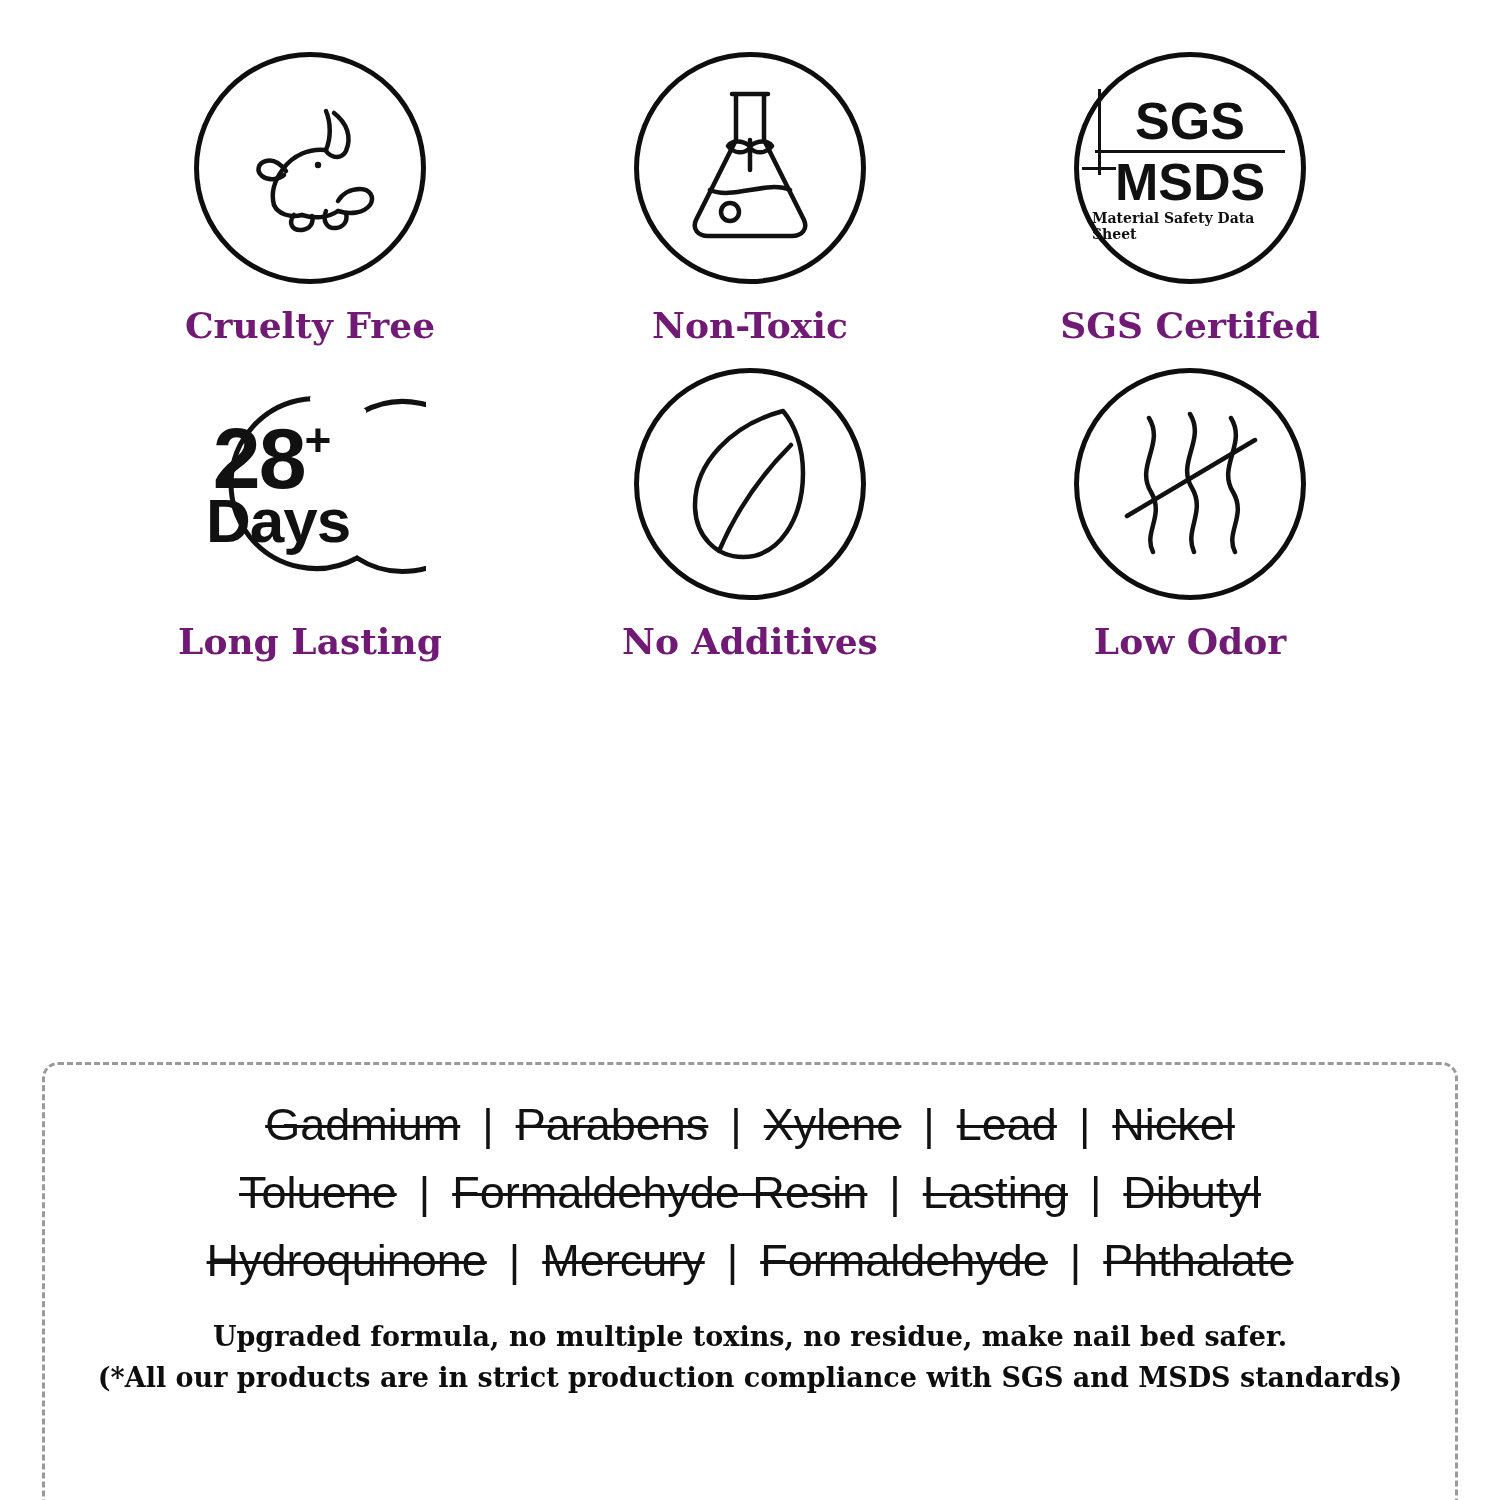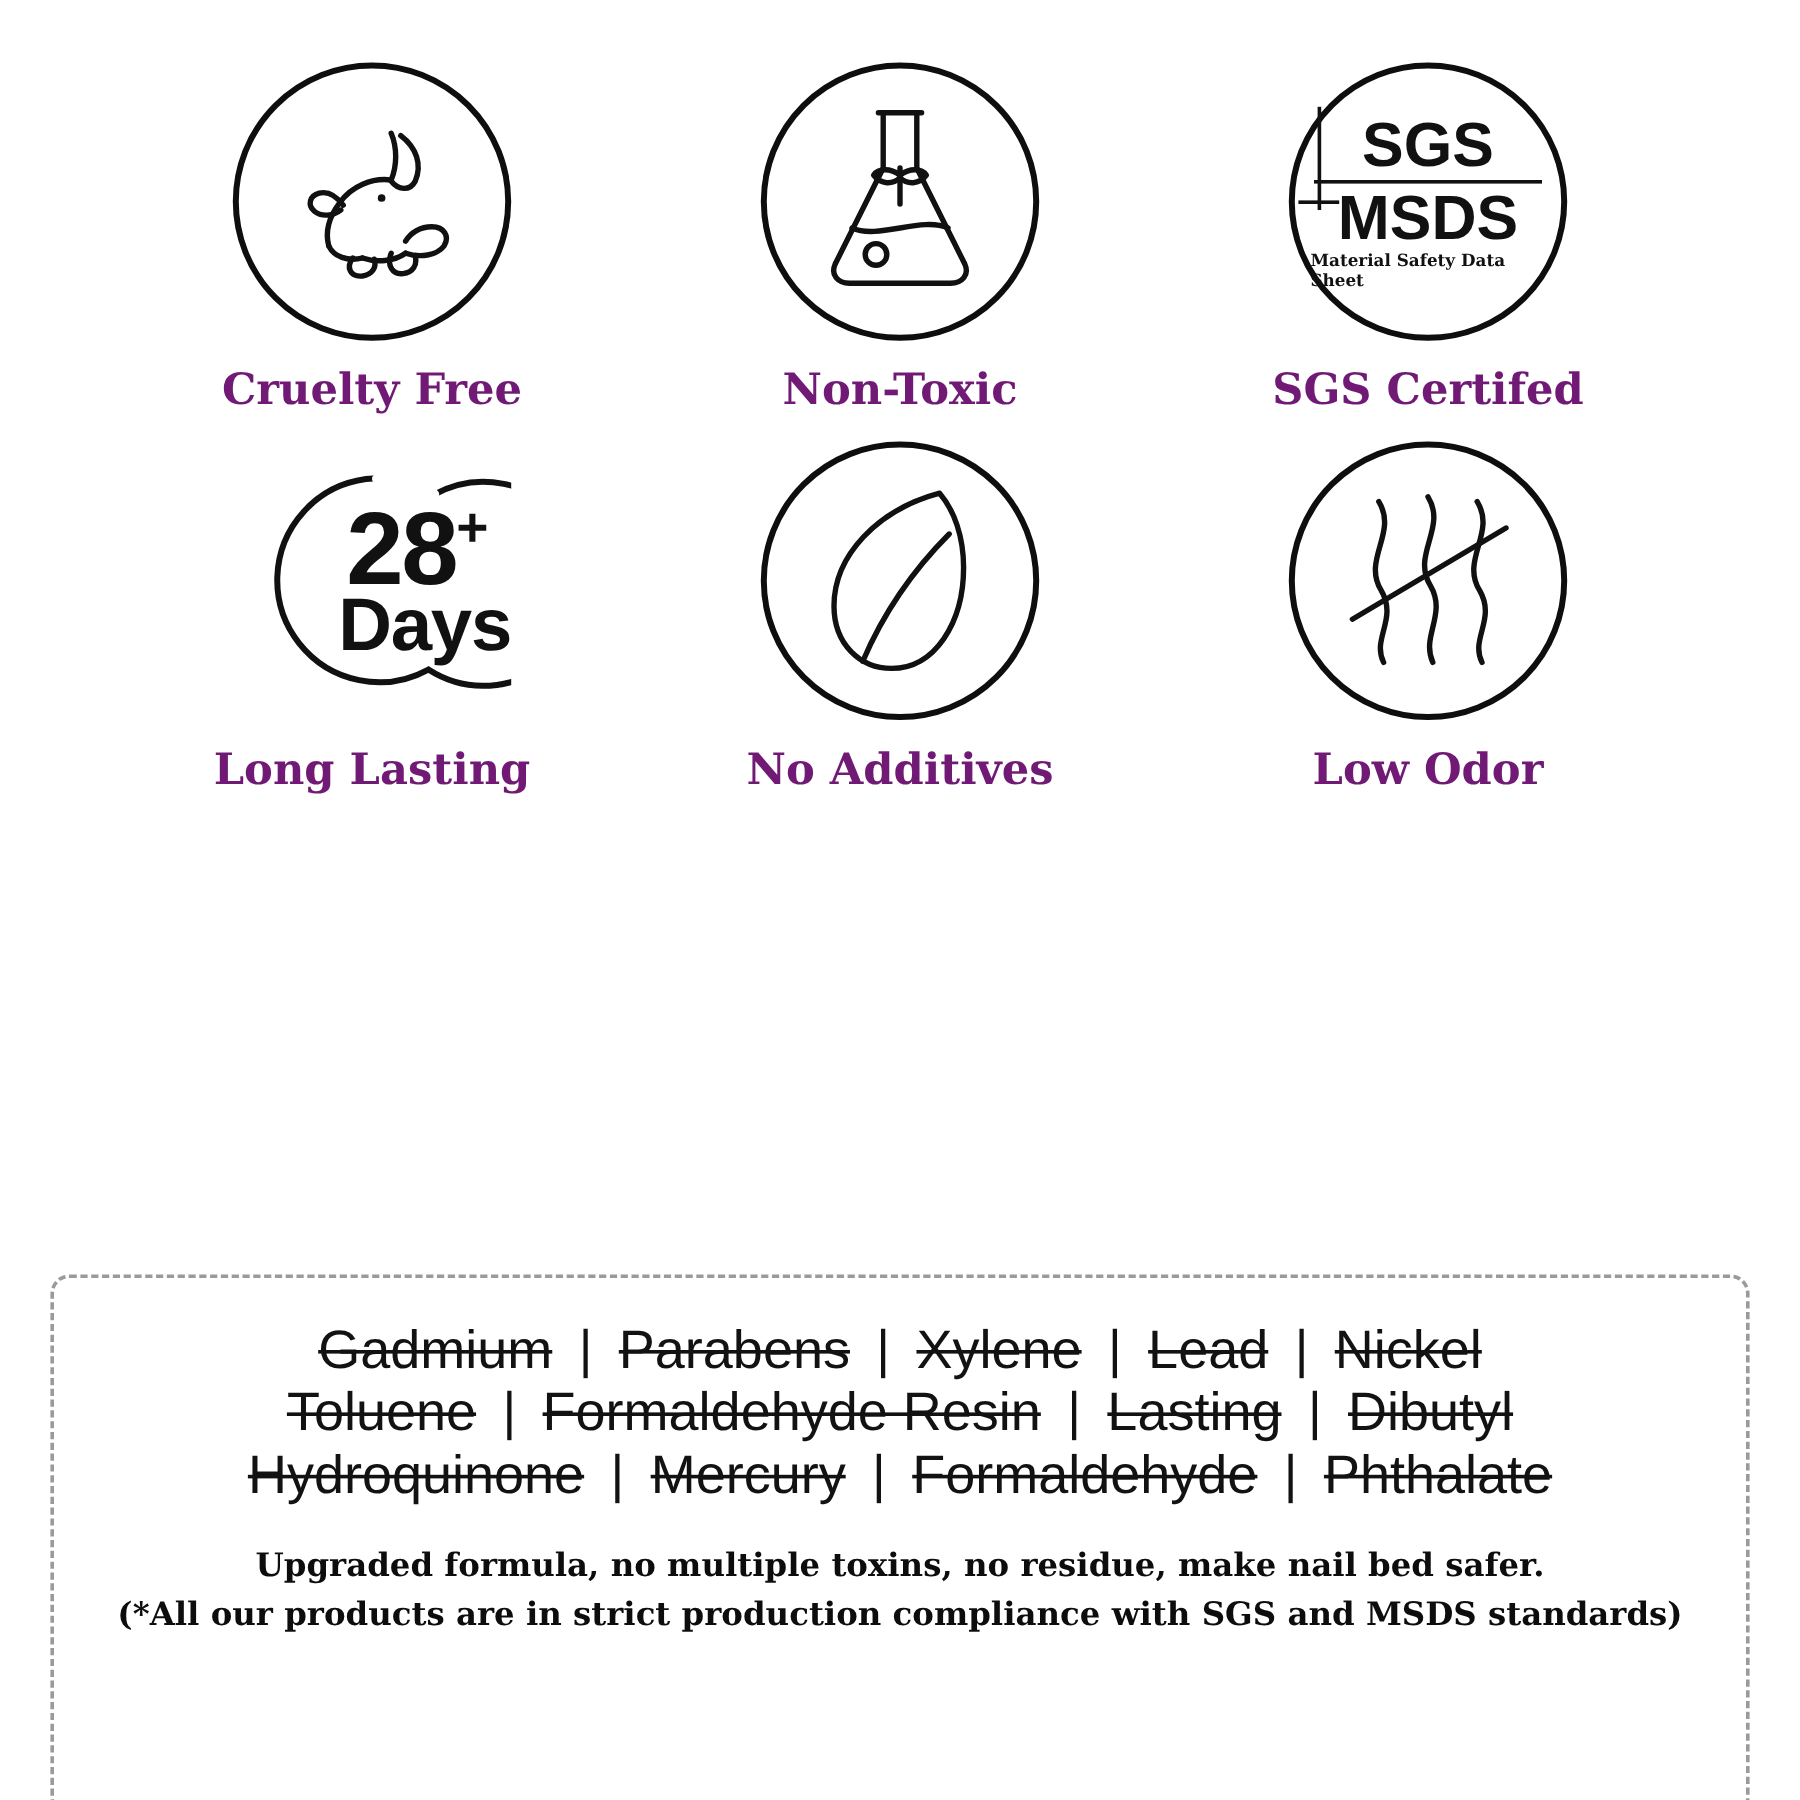--- a/index.html
+++ b/index.html
@@ -81,21 +81,21 @@
     white-space: nowrap;
   }
 
   
   .days-wrap {
     position: relative;
     width: 232px;
     height: 232px;
     display: flex;
     align-items: center;
-    justify-content: flex-end;
+    justify-content: flex-start;
   }
   .days-text {
     position: relative;
     text-align: center;
     font-family: "Liberation Sans", sans-serif;
     line-height: 0.92;
     z-index: 2;
   }
   .days-num {
     font-size: 86px;
@@ -177,20 +177,21 @@
     width: 1416px;
     height: 452px;
     border: 3px dashed #9a9a9a;
     border-radius: 16px;
     box-sizing: border-box;
     padding: 34px 40px 0 40px;
   }
   .chem-rows {
     display: flex;
     flex-direction: column;
+    gap: 16px;
   }
   .chem-row {
     display: flex;
     align-items: center;
     justify-content: center;
     gap: 16px;
     flex-wrap: nowrap;
   }
   .chem {
     font-family: "Liberation Sans", sans-serif;

